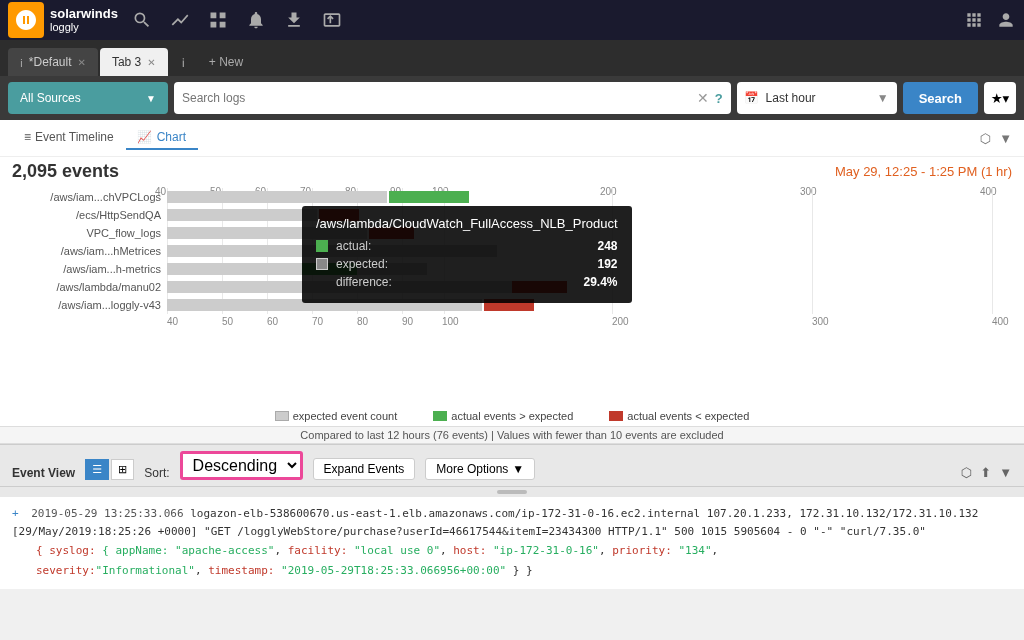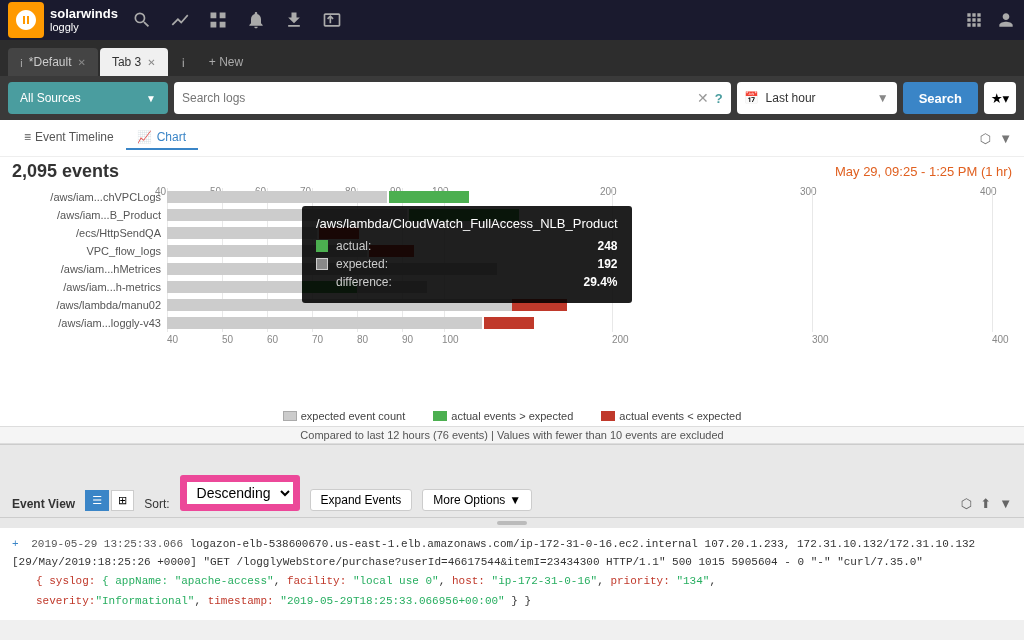--- a/index.html
+++ b/index.html
@@ -234,21 +234,21 @@
     }
     .bar.expected { background: #ccc; }
     .bar.actual-over { background: #4caf50; }
     .bar.actual-under { background: #c0392b; }
 
     
     .chart-legend {
       display: flex;
       align-items: center;
       justify-content: center;
-      gap: 28px;
+      gap: 36px;
       padding: 4px;
       font-size: 11px;
       color: #444;
     }
     .legend-item { display: flex; align-items: center; gap: 4px; }
     .legend-swatch { width: 14px; height: 10px; }
     .legend-swatch.expected { background: #ccc; border: 1px solid #aaa; }
     .legend-swatch.actual-over { background: #4caf50; }
     .legend-swatch.actual-under { background: #c0392b; }
 
@@ -307,27 +307,26 @@
     .ev-btn {
       background: #fff;
       border: 1px solid #ccc;
       padding: 3px 6px;
       cursor: pointer;
       font-size: 11px;
     }
     .ev-btn.active { background: #3a85c7; color: #fff; border-color: #3a85c7; }
     .sort-label { font-size: 12px; color: #333; }
     .sort-select {
-      font-size: 14px;
+      font-size: 16px;
       padding: 2px 6px;
-      border: 7px solid #ec4899;
+      border: 3px solid #ec4899;
       border-radius: 3px;
       background: #fff;
       cursor: pointer;
-      margin-top: 24px;
     }
     .expand-btn {
       background: #fff;
       border: 1px solid #ccc;
       padding: 3px 10px;
       font-size: 12px;
       cursor: pointer;
       border-radius: 3px;
     }
     .more-btn {
@@ -350,21 +349,21 @@
       padding: 8px 12px;
       font-size: 11px;
       font-family: monospace;
       color: #333;
       line-height: 1.6;
       overflow: hidden;
     }
     .log-toggle { color: #3a85c7; cursor: pointer; margin-right: 6px; }
     .log-timestamp { color: #555; }
     .log-source { color: #333; }
-    .log-line { margin-bottom: 2px; font-family: Liberation Mono, monospace; }
+    .log-line { margin-bottom: 2px; }
 
     
     .scroll-indicator {
       display: flex;
       justify-content: center;
       padding: 3px;
       background: #e8e8e8;
     }
     .scroll-indicator div {
       width: 30px;
@@ -489,21 +488,21 @@
         </div>
       </div>
       <div class="chart-right-tools">
         <span class="tool-icon">⬡</span>
         <span class="tool-icon">▼</span>
       </div>
     </div>
 
     <div class="chart-header">
       <span class="events-count">2,095 events</span>
-      <span class="time-range-label">May 29, 09:25 - 1:25 PM  (1 hr)</span>
+      <span class="time-range-label">May 29, 12:25 - 1:25 PM  (1 hr)</span>
     </div>
 
     <div class="chart-body">
 
       <div style="display:flex; padding-left:155px; font-size:10px; color:#888; margin-bottom:2px;">
         <span style="position:absolute; left:155px; font-size:10px; color:#888;">40</span>
         <span style="position:absolute; left:210px; font-size:10px; color:#888;">50</span>
         <span style="position:absolute; left:255px; font-size:10px; color:#888;">60</span>
         <span style="position:absolute; left:300px; font-size:10px; color:#888;">70</span>
         <span style="position:absolute; left:345px; font-size:10px; color:#888;">80</span>
@@ -530,27 +529,20 @@
         </div>
 
         <div class="chart-row">
           <div class="row-label">/aws/iam...chVPCLogs</div>
           <div class="row-bars">
             <div class="bar expected" style="left:0; width:220px;"></div>
             <div class="bar actual-over" style="left:222px; width:80px;"></div>
           </div>
         </div>
 
-        <div class="chart-row">
-          <div class="row-label">/aws/iam...B_Product</div>
-          <div class="row-bars">
-            <div class="bar expected" style="left:0; width:240px;"></div>
-            <div class="bar actual-over" style="left:242px; width:110px;"></div>
-          </div>
-        </div>
 
 
         <div class="chart-row">
           <div class="row-label">/ecs/HttpSendQA</div>
           <div class="row-bars">
             <div class="bar expected" style="left:0; width:150px;"></div>
             <div class="bar actual-under" style="left:152px; width:40px;"></div>
           </div>
         </div>
 

